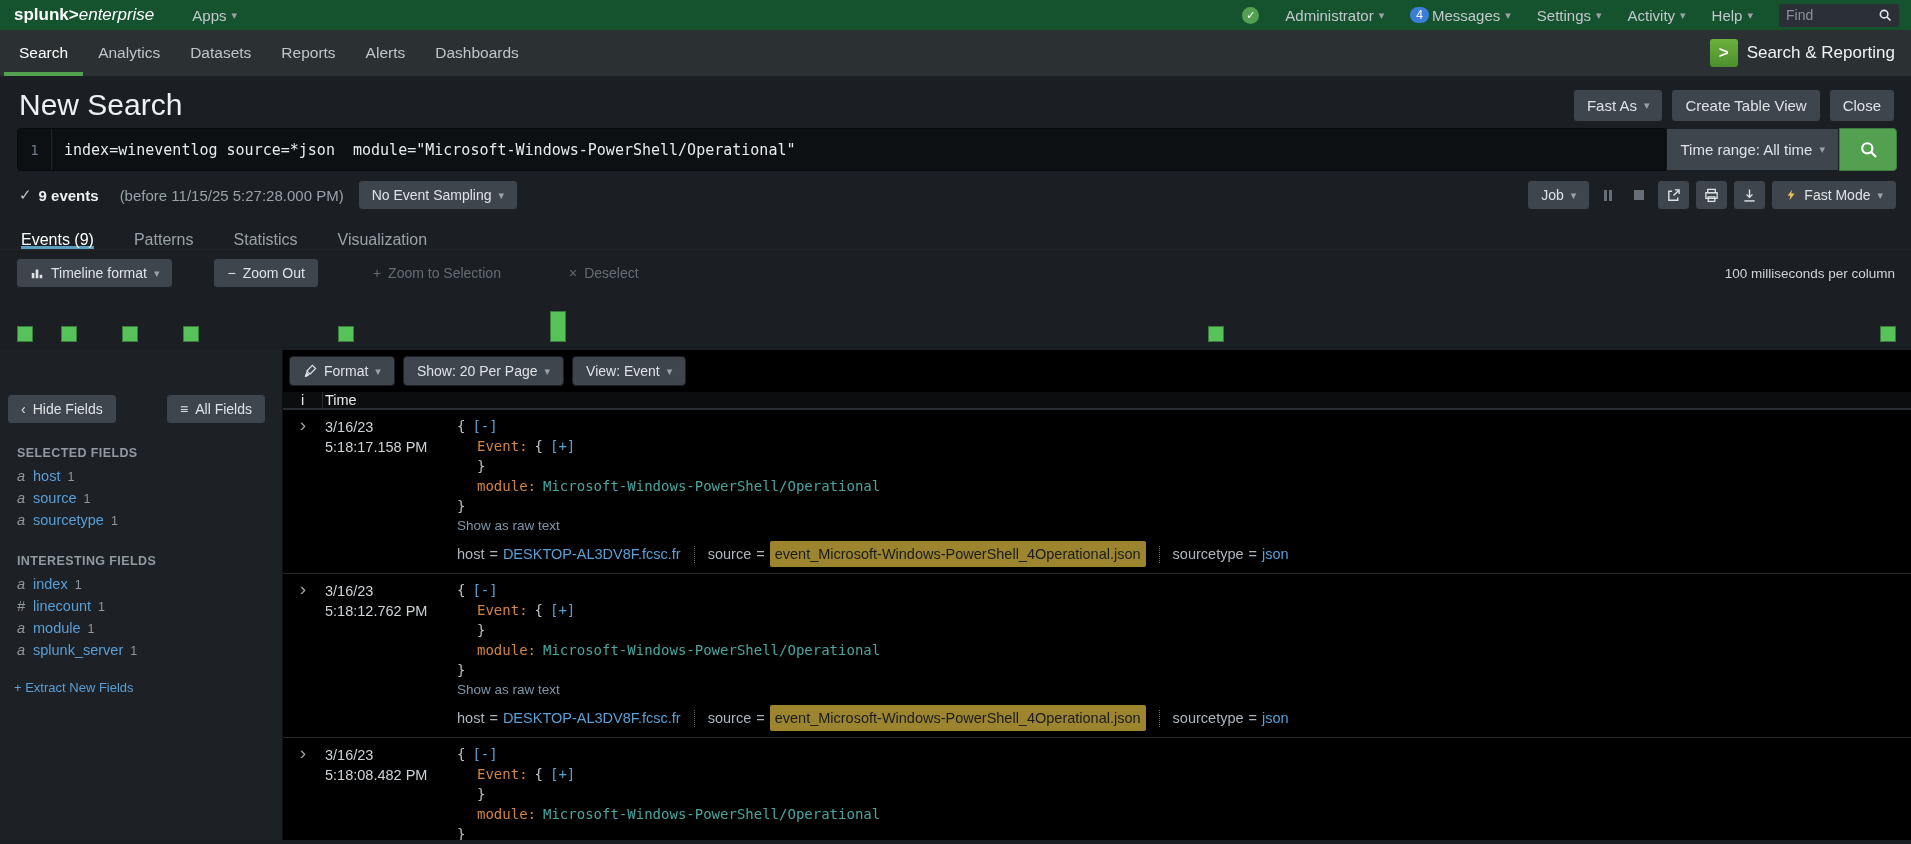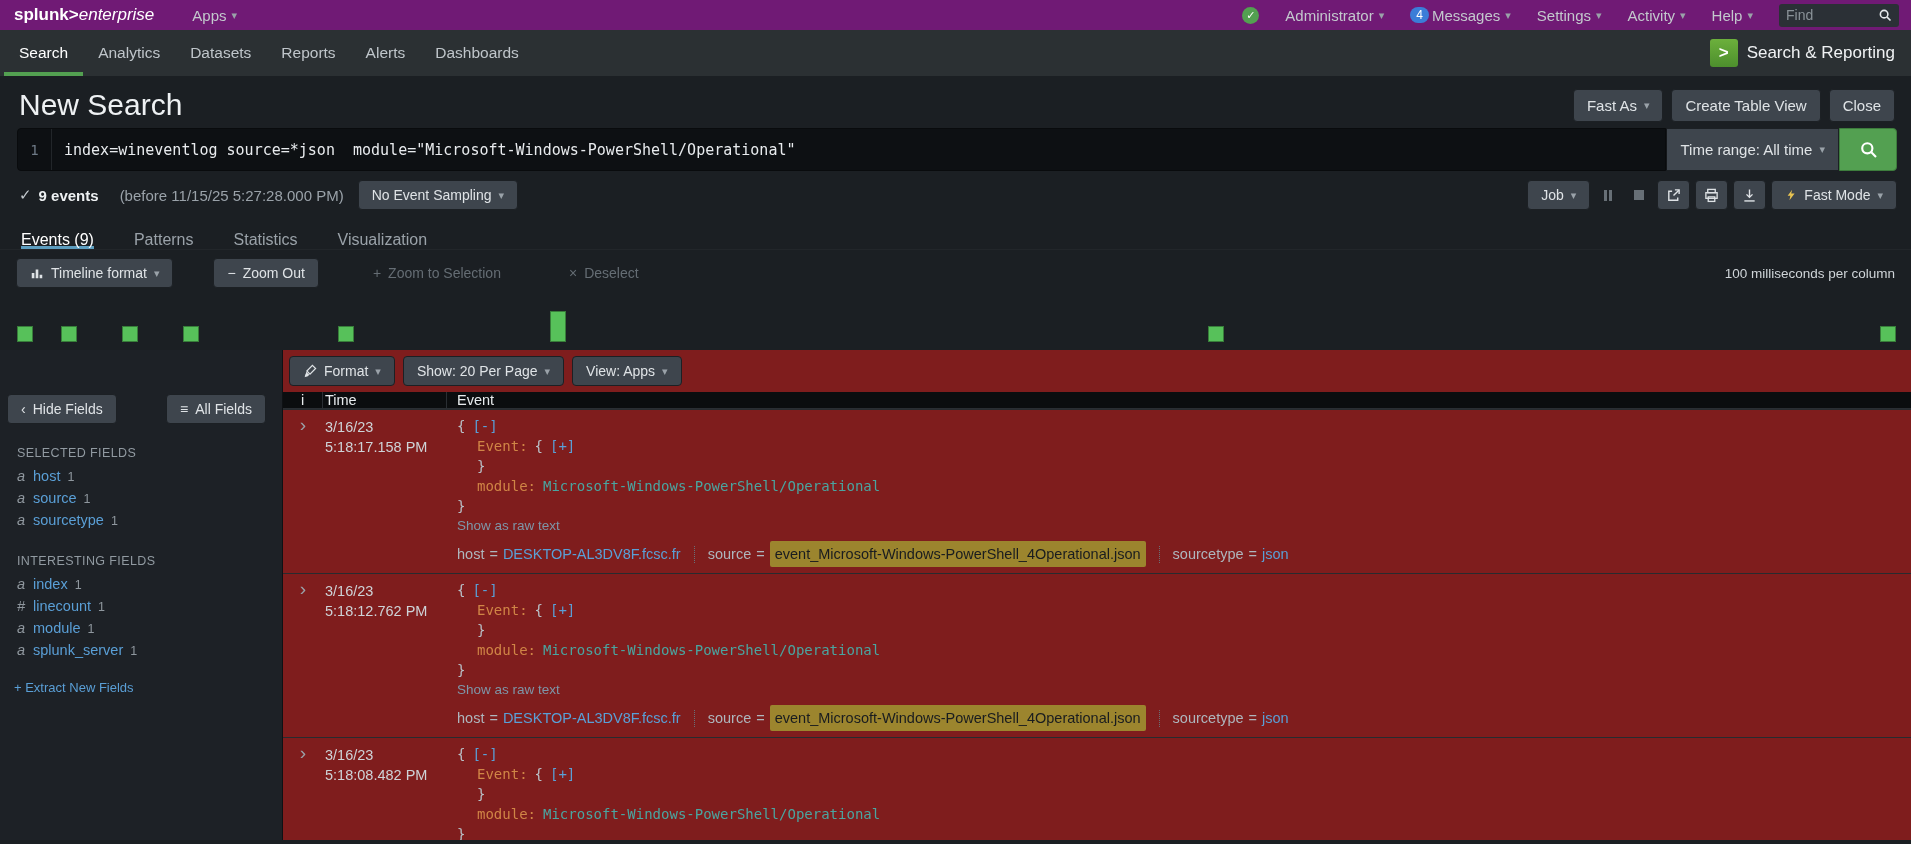--- a/index.html
+++ b/index.html
@@ -1,21 +1,21 @@
 <!DOCTYPE html>
 <html><head>
 <meta charset="utf-8">
 <style>
   * { margin:0; padding:0; box-sizing:border-box; }
   html,body { width:1911px; height:844px; overflow:hidden; background:#1b1f23;
     font-family:"Liberation Sans",sans-serif; color:#d4d8dc; font-size:15px; }
   a { text-decoration:none; cursor:pointer; }
 
   
-  .topbar { height:30px; background:#701a75; display:flex; align-items:center; padding:0 12px 0 14px; }
+  .topbar { height:30px; background:#14532d; display:flex; align-items:center; padding:0 12px 0 14px; }
   .logo { font-size:17px; color:#fff; white-space:nowrap; }
   .logo .bold { font-weight:bold; }
   .logo .ent { font-weight:300; font-style:italic; }
   .top-menu { color:#c3c8cd; margin-left:38px; font-size:15px; display:flex; align-items:center; gap:5px; cursor:pointer; }
   .top-right { margin-left:auto; display:flex; align-items:center; gap:26px; }
   .top-item { color:#c3c8cd; font-size:15px; display:flex; align-items:center; gap:5px; cursor:pointer; white-space:nowrap; }
   .caret { font-size:11px; color:#9aa2a9; line-height:1; }
   .ok-circle { width:17px; height:17px; border-radius:50%; background:#53a051; color:#fff; font-size:11px;
     display:flex; align-items:center; justify-content:center; }
   .msg-badge { background:#3b7dd8; color:#fff; font-size:12px; border-radius:9px; padding:1px 6px; margin-right:-2px; }
@@ -76,28 +76,28 @@
   
   .timeline-controls { display:flex; align-items:center; padding:8px 16px 4px 16px; gap:40px; height:42px; }
   .scale-note { margin-left:auto; color:#cfd4d8; font-size:13.5px; }
   .timeline-chart { position:relative; height:58px; }
   .tl-bar { position:absolute; bottom:8px; width:16px; background:#57c15a; border:1px solid rgba(0,0,0,.35); }
 
   
   .main { display:flex; height:490px; overflow:hidden; }
   .sidebar { width:283px; flex:none; background:#1d2126; border-right:1px solid #0e1114; padding-top:44px; }
   .sidebar-btns { display:flex; justify-content:space-between; padding:0 16px 0 7px; }
-  .fields-heading { font-size:12.5px; font-weight:normal; letter-spacing:.4px; color:#919aa1; margin:22px 0 6px 17px; }
+  .fields-heading { font-size:12.5px; font-weight:bold; letter-spacing:.4px; color:#919aa1; margin:22px 0 6px 17px; }
   .field-row { padding:2px 0 2px 17px; line-height:17px; font-size:14.5px; display:flex; align-items:baseline; cursor:pointer; }
   .ftype { font-style:italic; color:#8f979e; width:16px; display:inline-block; }
   .fname { color:#5a9fd6; }
   .fcount { font-size:12.5px; color:#8f979e; margin-left:7px; }
   .extract-link { display:inline-block; margin:18px 0 0 14px; color:#5a9fd6; font-size:13px; }
 
-  .events-col { flex:1; background:#7f1d1d; display:flex; flex-direction:column; overflow:hidden; }
+  .events-col { flex:1; background:#000000; display:flex; flex-direction:column; overflow:hidden; }
   .results-toolbar { display:flex; gap:8px; padding:6px 0 6px 6px; }
 
   
   .table-header { height:31px; background:#0b0d0f; display:flex; align-items:center; font-size:14.5px;
     color:#e8ebed; border-bottom:1px solid #2a2e33; }
   .th { display:flex; align-items:center; height:100%; border-right:1px solid #2a2e33; }
   .th:last-child { border-right:0; }
   .col-info { width:40px; flex:none; justify-content:center; }
   .col-time { width:124px; flex:none; padding-left:2px; }
   .col-event { flex:1; padding-left:10px; }
@@ -362,29 +362,28 @@
             <path d="M3.6 8.8 l3.6 3.6 -1.4 1.4 C4.8 14.8 2 15 2 15 s0.3-2.9 1.2-3.8z" fill="currentColor"></path>
           </svg>
         <span>Format</span>
           <span class="caret">▾</span>
       </button>
       <button class="btn btn-sm">
           <span>Show: 20 Per Page</span>
           <span class="caret">▾</span>
         </button>
       <button class="btn btn-sm">
-          <span>View: Apps</span>
+          <span>View: Event</span>
           <span class="caret">▾</span>
         </button>
     </div>
 
     <div class="table-header">
       <div class="th col-info">i</div>
       <div class="th col-time">Time</div>
-      <div class="th col-event">Event</div>
     </div>
 
     <div class="event-row">
       <div class="cell-info"><span class="chev">›</span></div>
       <div class="cell-time">
         <div>3/16/23</div>
         <div>5:18:17.158 PM</div>
       </div>
       <div class="cell-event">
         <div class="json">

